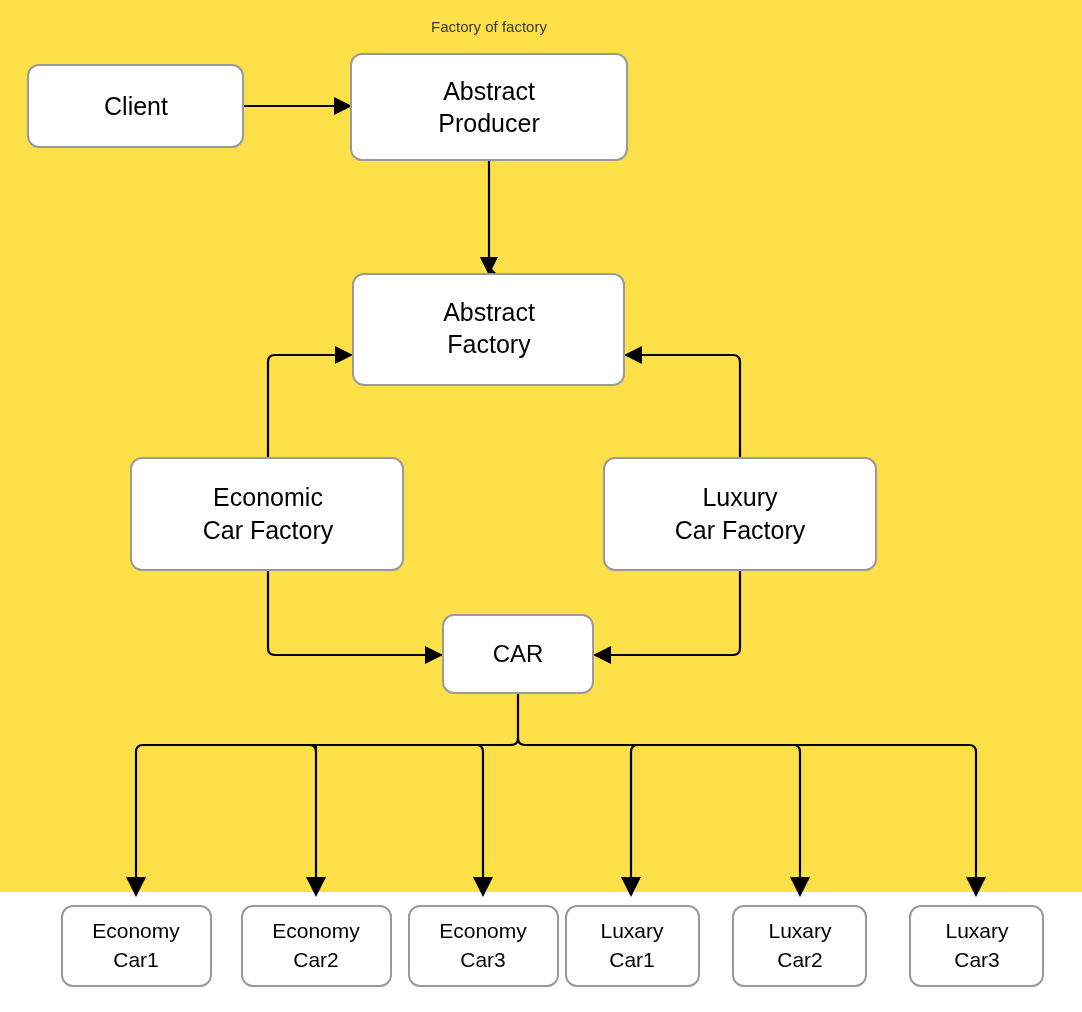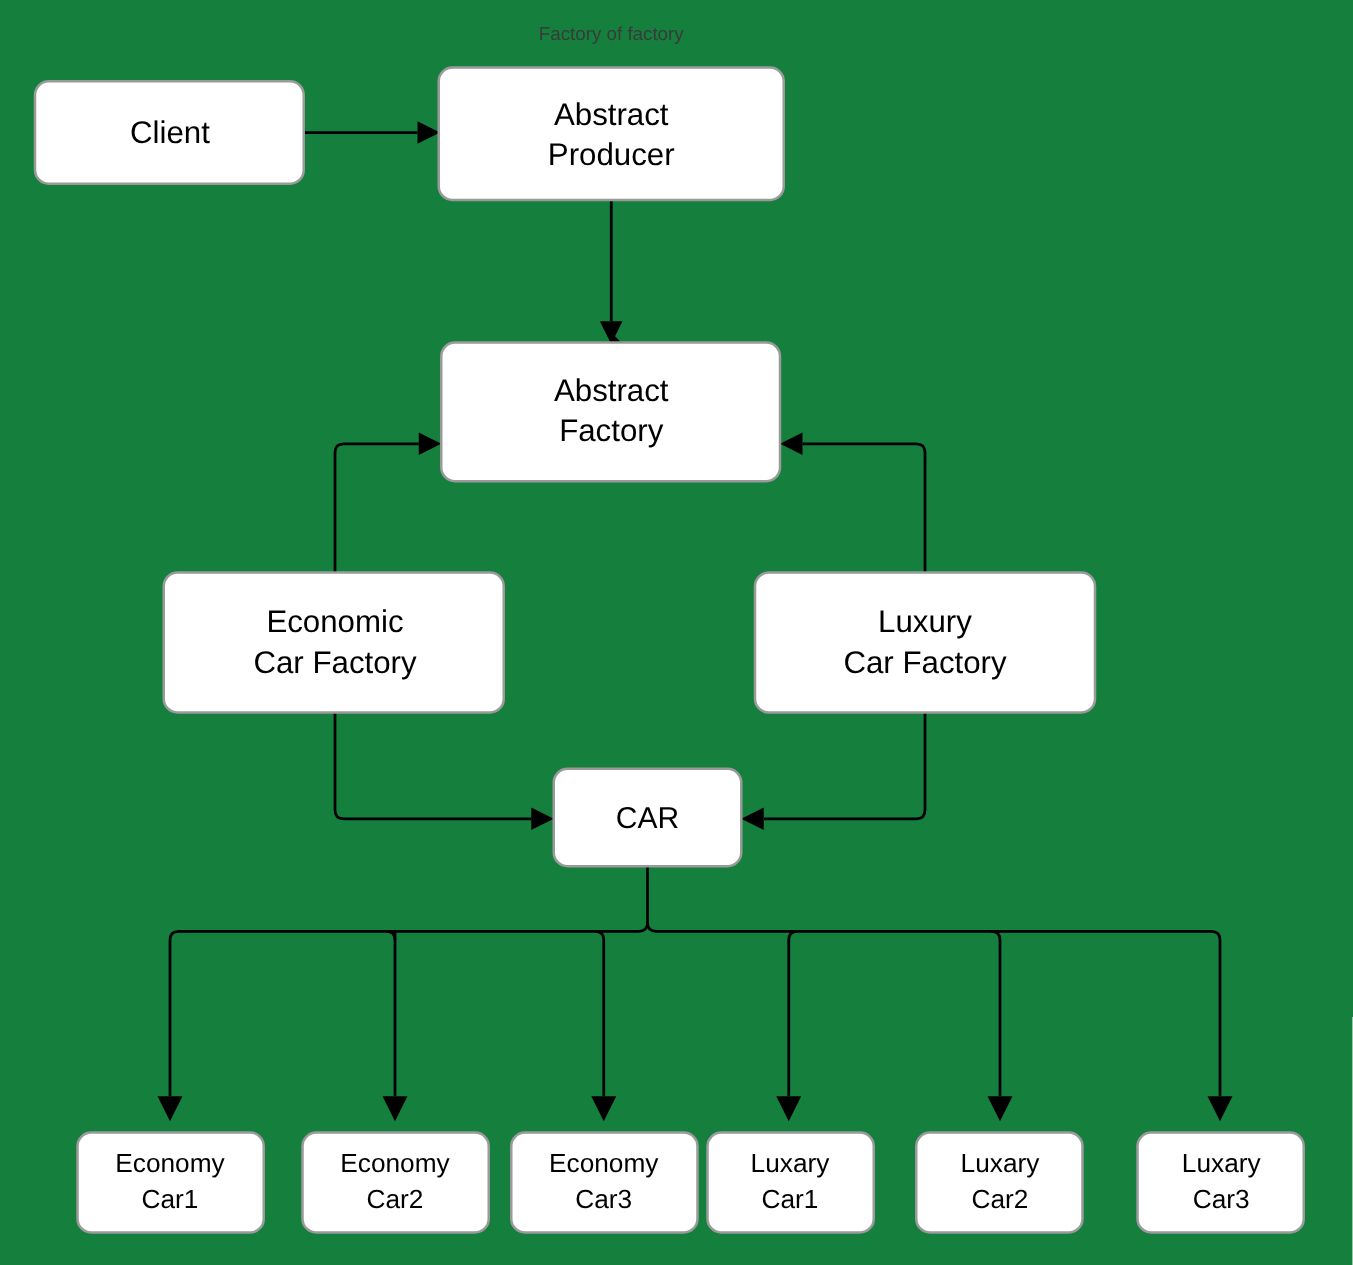--- a/index.html
+++ b/index.html
@@ -9,22 +9,22 @@
   }
   body {
     font-family: "Liberation Sans", sans-serif;
     width: 1082px;
     height: 1012px;
     overflow: hidden;
   }
   #diagram-root {
     position: relative;
     width: 1082px;
-    height: 1012px;
-    background: #15803d;
+    height: 892px;
+    background: #fde047;
   }
   svg#diagram-svg {
     position: absolute;
     top: 0;
     left: 0;
     width: 1082px;
     height: 1012px;
     display: block;
   }
   .node-box {

